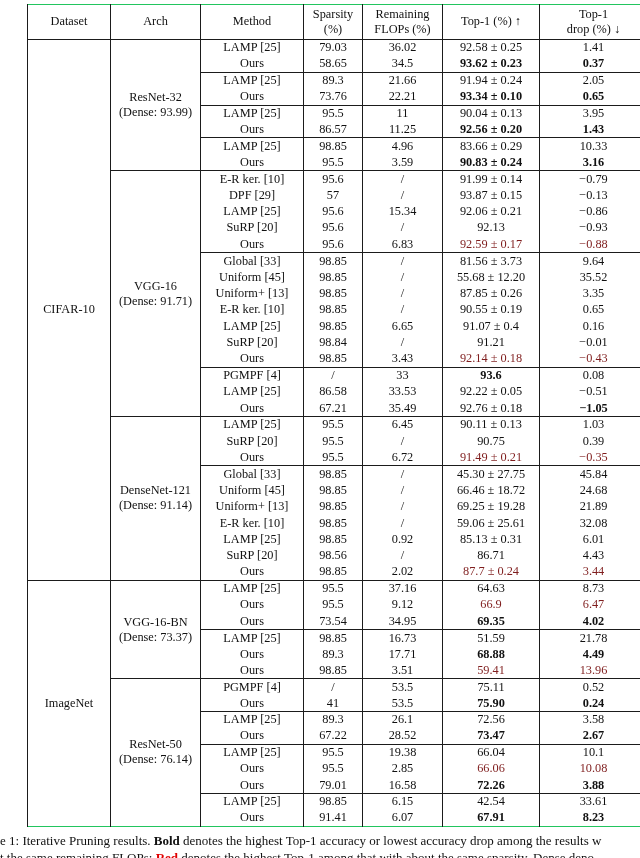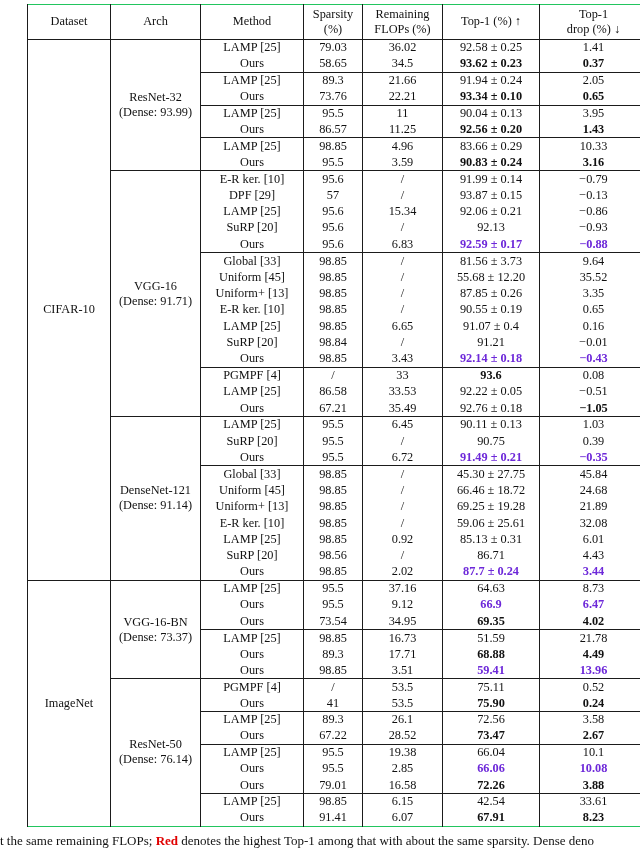--- a/index.html
+++ b/index.html
@@ -32,21 +32,21 @@
     overflow: hidden;
   }
   thead th {
     border-bottom: 1px solid #1b1b1b;
     height: 35px;
     line-height: 15.5px;
   }
   tbody td { height: 16.4px; line-height: 15px; }
   td.arch div { line-height: 15px; }
   td.b { font-weight: bold; margin-top: 12px; }
-  td.r { font-weight: bold; color: #6d28d9; margin-left: 48px; }
+  td.r { font-weight: normal; color: #7f1d1d; margin-left: 48px; }
   .bt { border-top: 1px solid #1b1b1b; }
   #caption {
     position: absolute;
     left: 0; top: 832px;
     width: 640px;
     font-size: 13px;
     line-height: 17px;
     white-space: nowrap;
     overflow: hidden;
   }
@@ -433,14 +433,15 @@
         <td>Ours</td>
         <td>91.41</td>
         <td>6.07</td>
         <td class="b">67.91</td>
         <td class="b">8.23</td>
       </tr>
     </tbody>
 </table>
 
 <div id="caption">
+    <div><span>e 1: Iterative Pruning results. </span><span class="cap-bold">Bold</span><span> denotes the highest Top-1 accuracy or lowest accuracy drop among the results w</span></div>
     <div><span>t the same remaining FLOPs; </span><span class="cap-red">Red</span><span> denotes the highest Top-1 among that with about the same sparsity. Dense deno</span></div>
   </div>
 
 </body></html>

